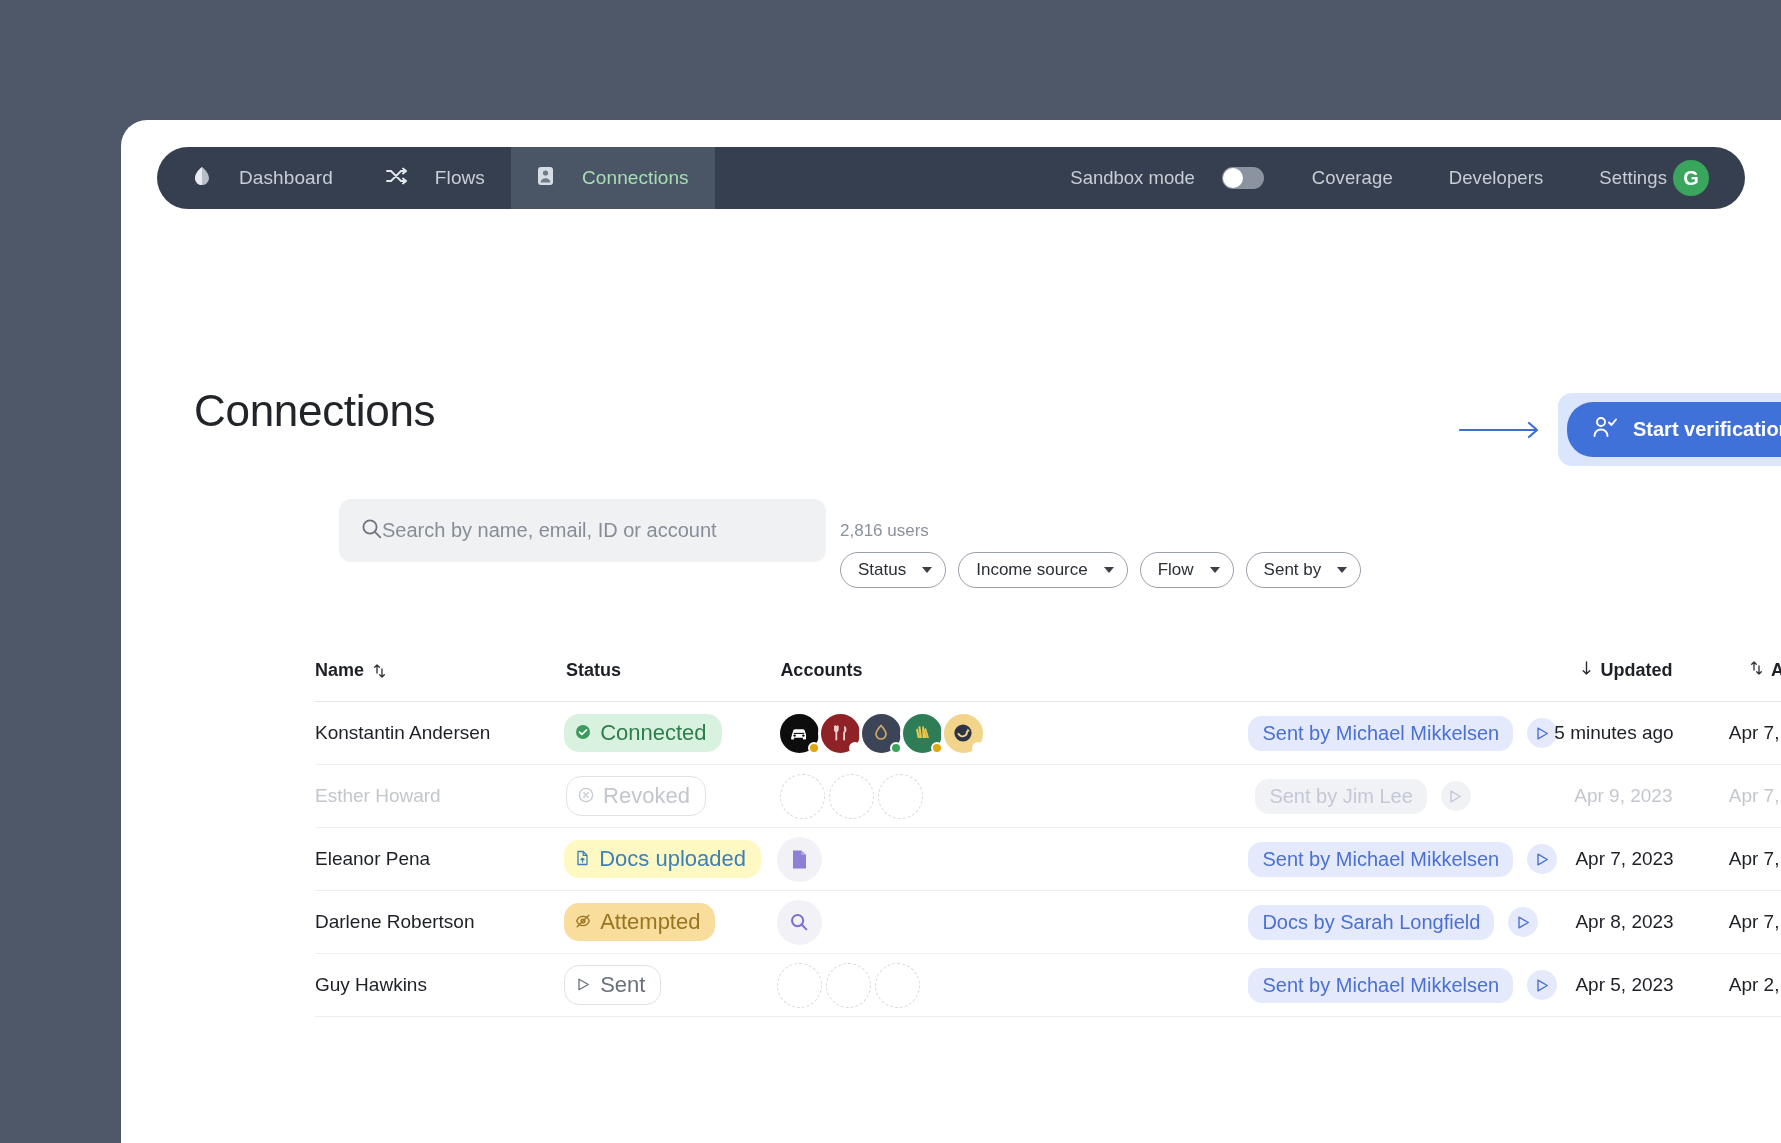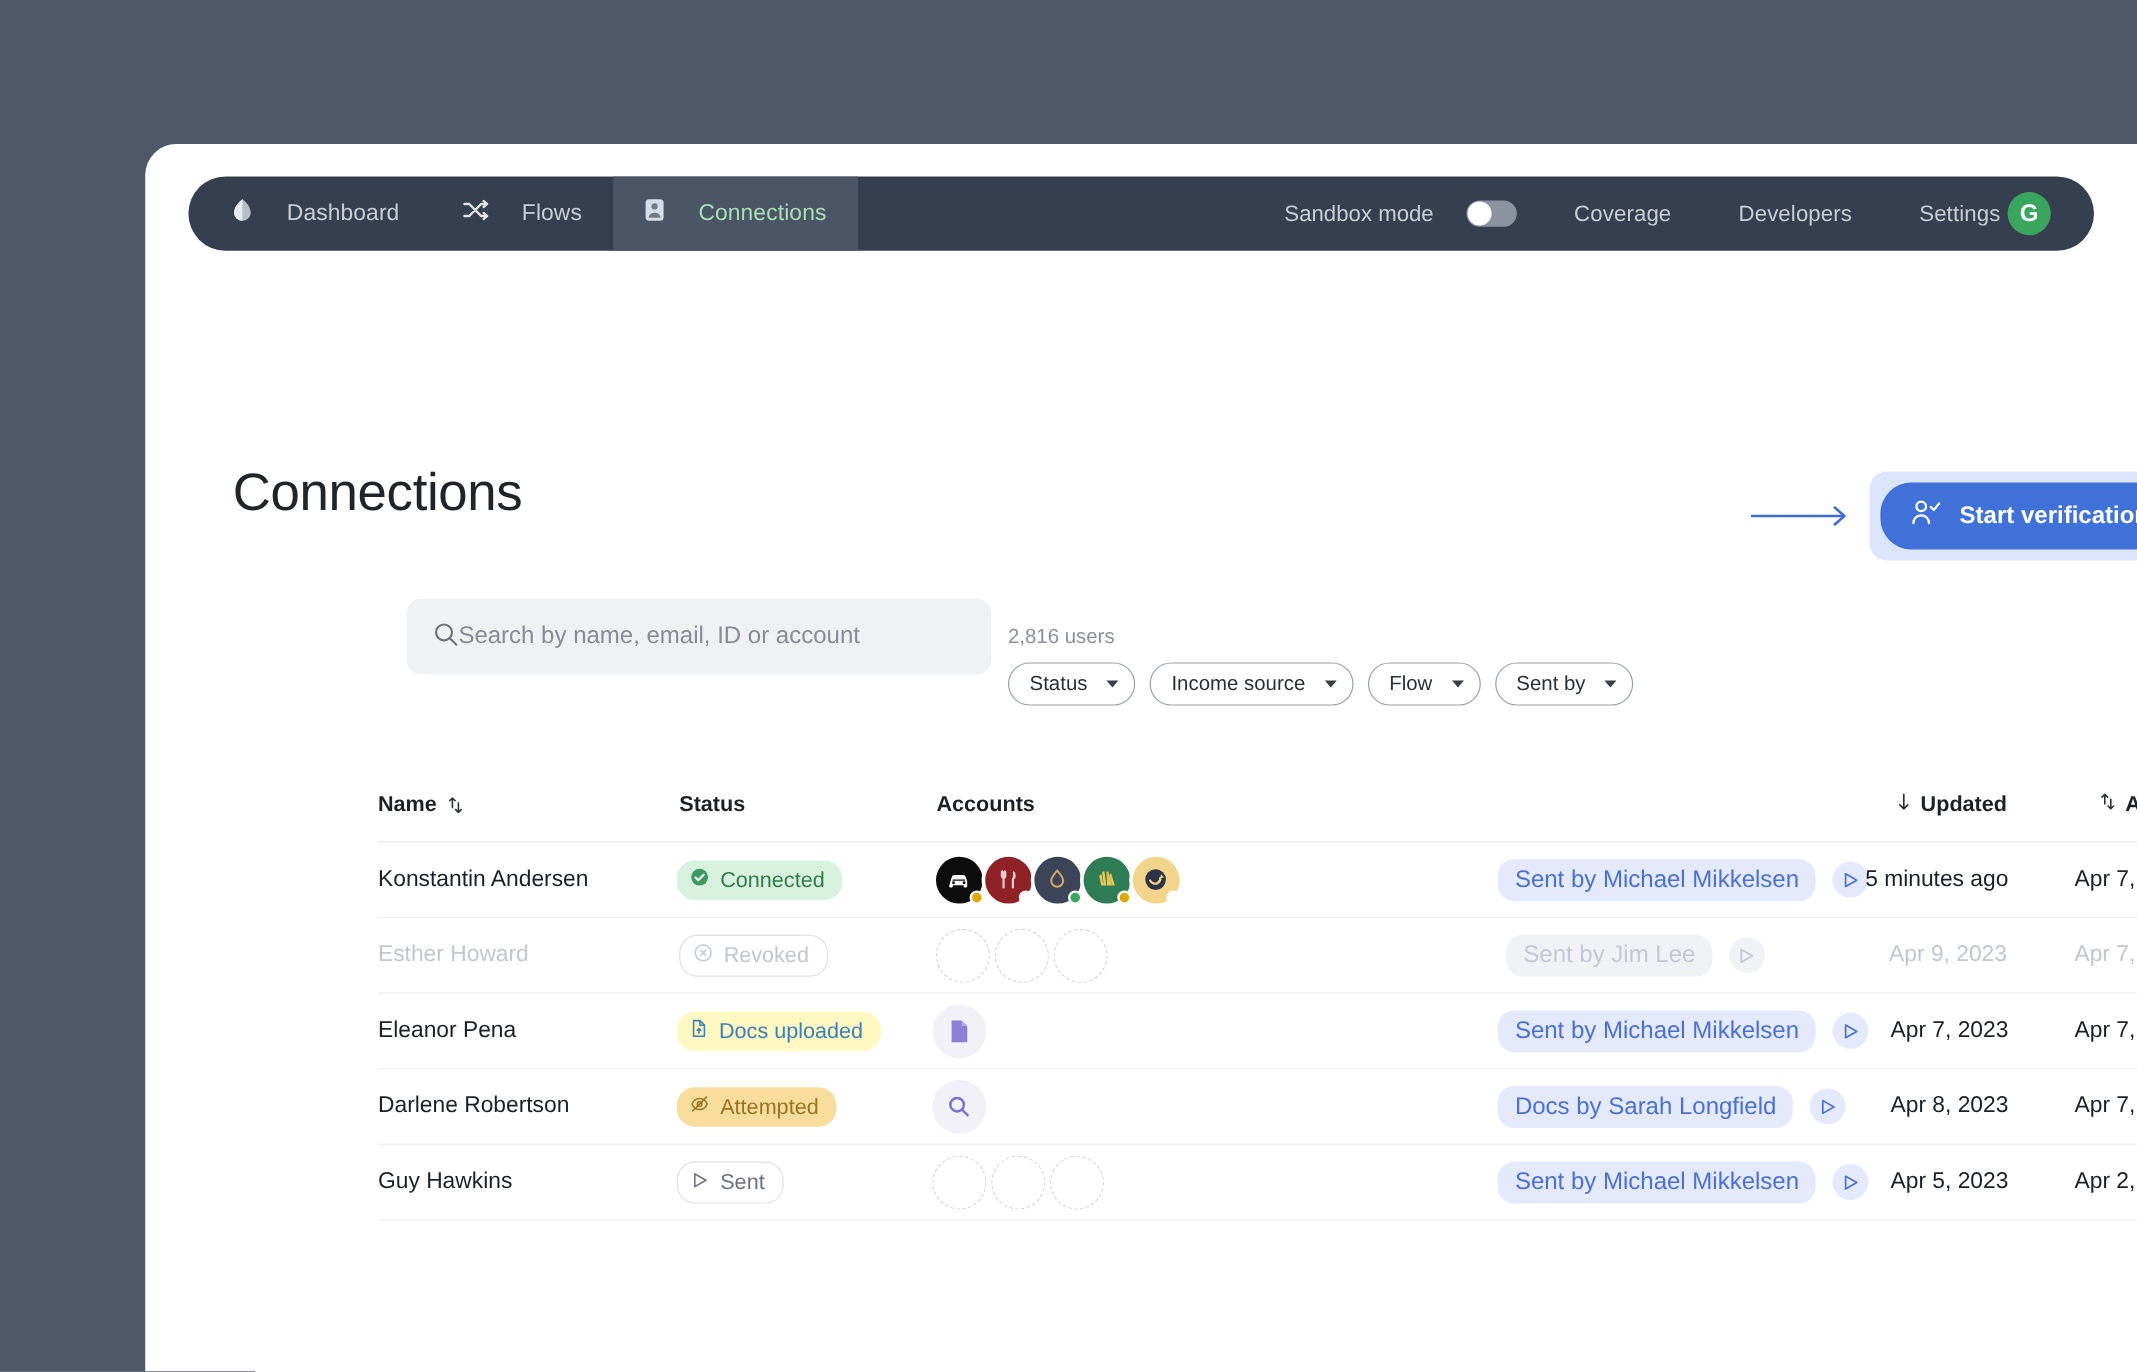--- a/index.html
+++ b/index.html
@@ -148,21 +148,21 @@
   .c-accounts{ width: 492px; }
   .c-sentby  { width: 270px; display: flex; align-items: center; gap: 14px; }
   .c-updated { width: 162px; text-align: right; }
   .c-added   { width: 160px; text-align: right; }
   .thead .c-updated, .thead .c-added { display: flex; align-items: center; justify-content: flex-end; gap: 8px; }
 
   
   .status-pill {
     display: inline-flex; align-items: center; gap: 9px;
     border-radius: 15px; padding: 6px 15px 6px 11px;
-    font-size: 18px; white-space: nowrap;
+    font-size: 22px; white-space: nowrap;
   }
   .st-connected { background: #d9f2e0; color: #2f7d4b; }
   .st-revoked   { background: #fff; border: 1.3px solid #dfe2e6; color: #c3c7cd; }
   .st-docs      { background: #fef9c3; color: #3d7fb8; }
   .st-attempted { background: #f8dd9d; color: #9a7520; }
   .st-sent      { background: #fff; border: 1.3px solid #dfe2e6; color: #6b717c; }
 
   
   .accts { display: flex; align-items: center; }
   .acct {

